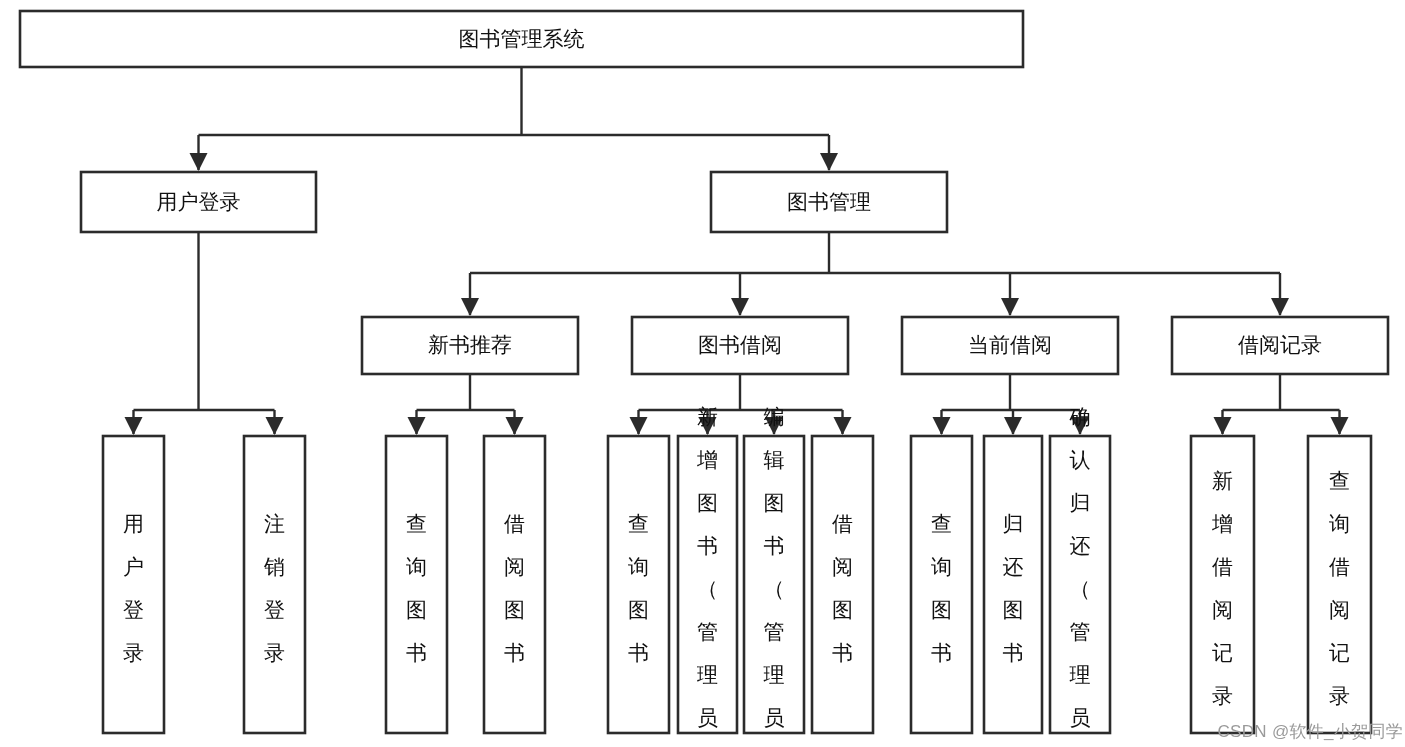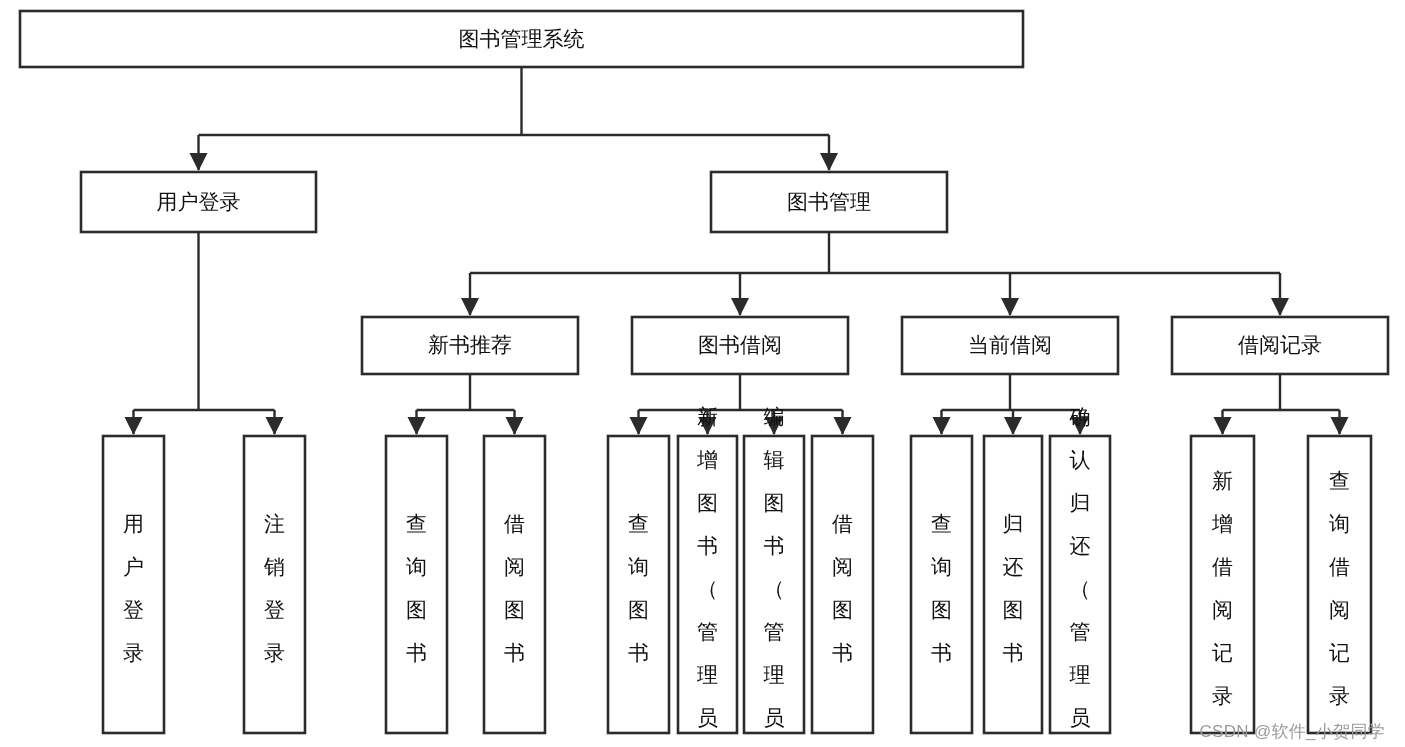--- a/index.html
+++ b/index.html
@@ -47,21 +47,21 @@
     dominant-baseline: middle;
   }
   .node-label-v {
     font-family: "Liberation Sans", "DejaVu Sans", sans-serif;
     font-size: 21px;
     fill: #111111;
     text-anchor: middle;
   }
   .watermark {
     position: absolute;
-    right: 20px;
+    right: 2px;
     bottom: 4px;
     font-family: "Liberation Sans", "DejaVu Sans", sans-serif;
     font-size: 17px;
     color: #9a9a9a;
     letter-spacing: 0.3px;
     white-space: nowrap;
     pointer-events: none;
   }
 </style>
 </head>

